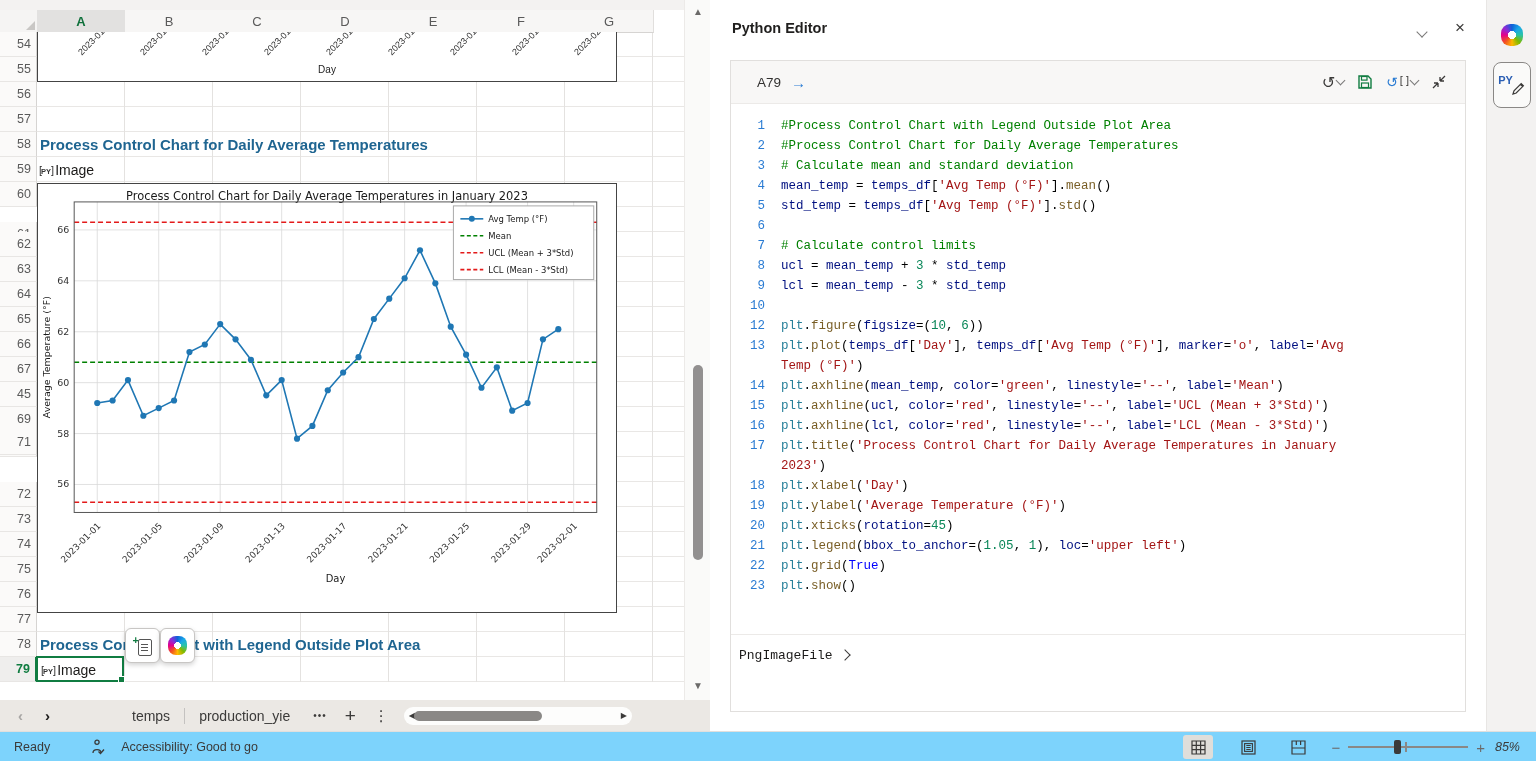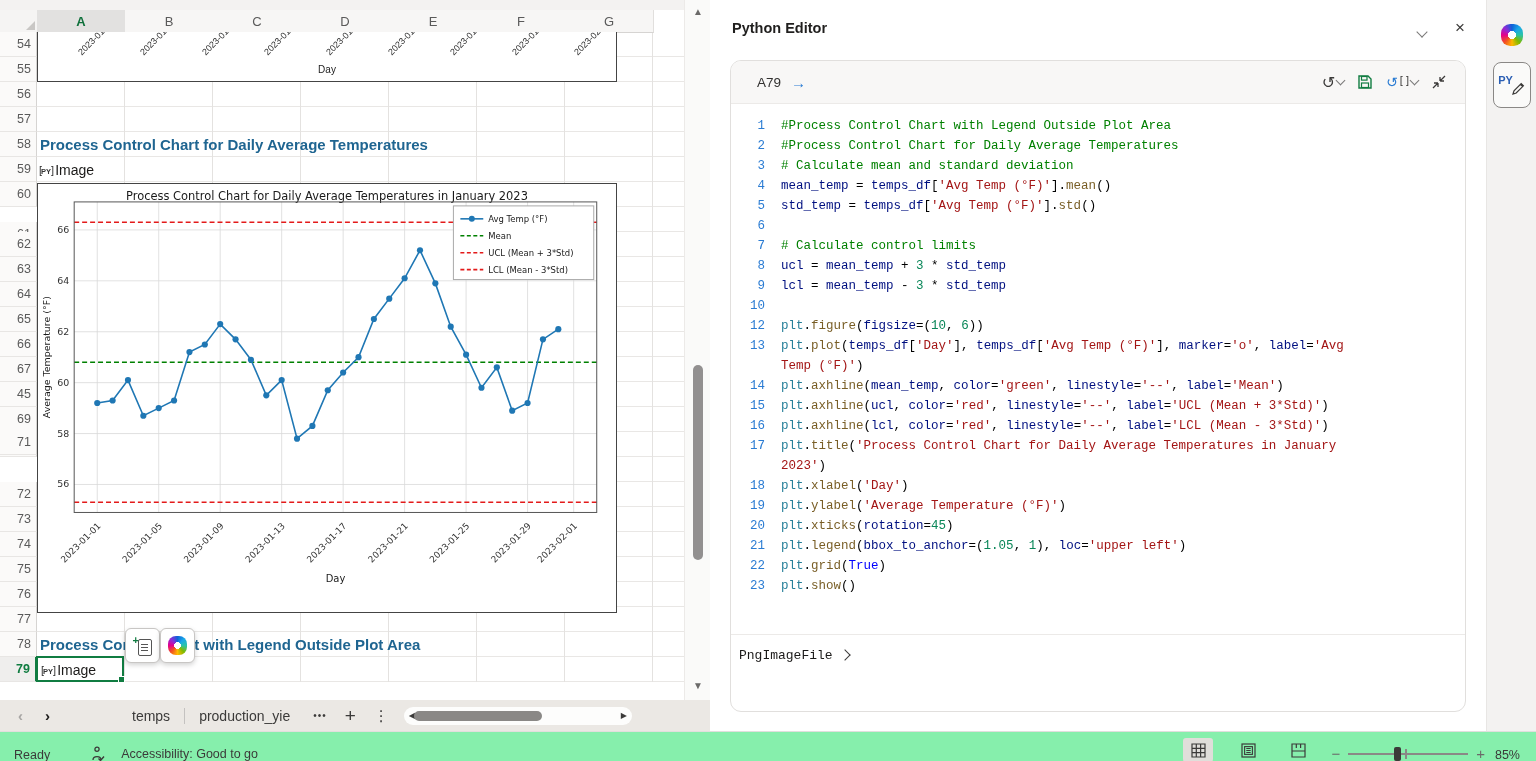--- a/index.html
+++ b/index.html
@@ -58,36 +58,36 @@
   .navchev{font-size:15px;margin-left:18px;color:#1b1a19;font-weight:bold;}
   .navchev.dis{color:#a8a6a4;}
   .sheettab{font-size:14px;color:#3b3a39;padding:0 14px;height:100%;display:flex;align-items:center;white-space:nowrap;}
   .tabdiv{width:1px;height:16px;background:#c4c2c0;}
   .barglyph{font-size:13px;color:#3b3a39;padding:0 9px;}
   #hsb{position:relative;margin-left:6px;width:228px;height:18px;background:#fdfdfc;border-radius:9px;display:flex;align-items:center;}
   #hsb .thumb{position:absolute;left:10px;width:128px;height:10px;top:4px;background:#8a8886;border-radius:5px;}
   #hsb .a{position:absolute;font-size:8px;color:#3b3a39;top:4.5px;}
 
   
-  #statusbar{left:0;top:731px;width:1536px;height:30px;background:#86efac;border-top:1px solid #e1dfdd;display:flex;align-items:flex-end;font-size:12.5px;color:#3b3a39;}
+  #statusbar{left:0;top:731px;width:1536px;height:30px;background:#7dd3fc;border-top:1px solid #e1dfdd;display:flex;align-items:center;font-size:12.5px;color:#3b3a39;}
   #ready{margin-left:14px;}
   #acc{margin-left:40px;display:flex;align-items:center;gap:16px;}
   .viewico{width:30px;height:24px;display:flex;align-items:center;justify-content:center;border-radius:3px;}
   .viewico.sel{background:#e0deda;}
   #zoomwrap{display:flex;align-items:center;gap:8px;margin-left:18px;}
   #zoomtrack{position:relative;width:120px;height:2px;background:#8a8886;}
   #zoomtrack .notch{position:absolute;left:57px;top:-4px;width:1.5px;height:10px;background:#8a8886;}
   #zoomtrack .thumb{position:absolute;left:46px;top:-6px;width:7px;height:14px;background:#3b3a39;border-radius:2px;}
-  #zoomlabel{margin-left:10px;margin-right:16px;font-size:12.5px;}
+  #zoomlabel{margin-left:10px;margin-right:16px;font-size:12.5px;font-style:italic;}
 
   
   #pypanel{left:710px;top:0;width:776px;height:731px;background:#fff;}
   #pytitle{left:22px;top:20px;font-size:14.5px;font-weight:bold;color:#201f1e;}
   .hdrglyph{top:22px;color:#3b3a39;}
-  #card{left:20px;top:60px;width:736px;height:652px;border:1px solid #e1dfdd;border-radius:11px;background:#fff;box-sizing:border-box;overflow:hidden;}
+  #card{left:20px;top:60px;width:736px;height:652px;border:1px solid #e1dfdd;border-radius:0;background:#fff;box-sizing:border-box;overflow:hidden;}
   #cardhdr{height:42px;background:#f8f7f6;border-bottom:1px solid #eceae8;display:flex;align-items:center;}
   #cellref{margin-left:26px;font-size:13.5px;color:#323130;}
   #gotoarrow{margin-left:10px;color:#2b7cd3;font-size:15px;}
   #cardicons{margin-left:auto;margin-right:18px;display:flex;align-items:center;gap:13px;}
   .tico{display:flex;align-items:center;color:#3b3a39;font-size:15px;gap:2px;}
   .chev{width:6px;height:6px;border-right:1.4px solid #7a7978;border-bottom:1.4px solid #7a7978;transform:rotate(45deg);display:inline-block;margin-top:-3px;}
   #codearea{padding-top:12px;height:518px;font-family:"Liberation Mono","DejaVu Sans Mono",monospace;font-size:12.5px;}
   .code-line{display:flex;height:20px;line-height:20px;white-space:pre;}
   .code-line .ln{width:34px;text-align:right;color:#2b7cd3;flex:none;margin-right:16px;}
   .tok-c{color:#008000}.tok-v{color:#001080}.tok-s{color:#a31515}.tok-n{color:#098658}

